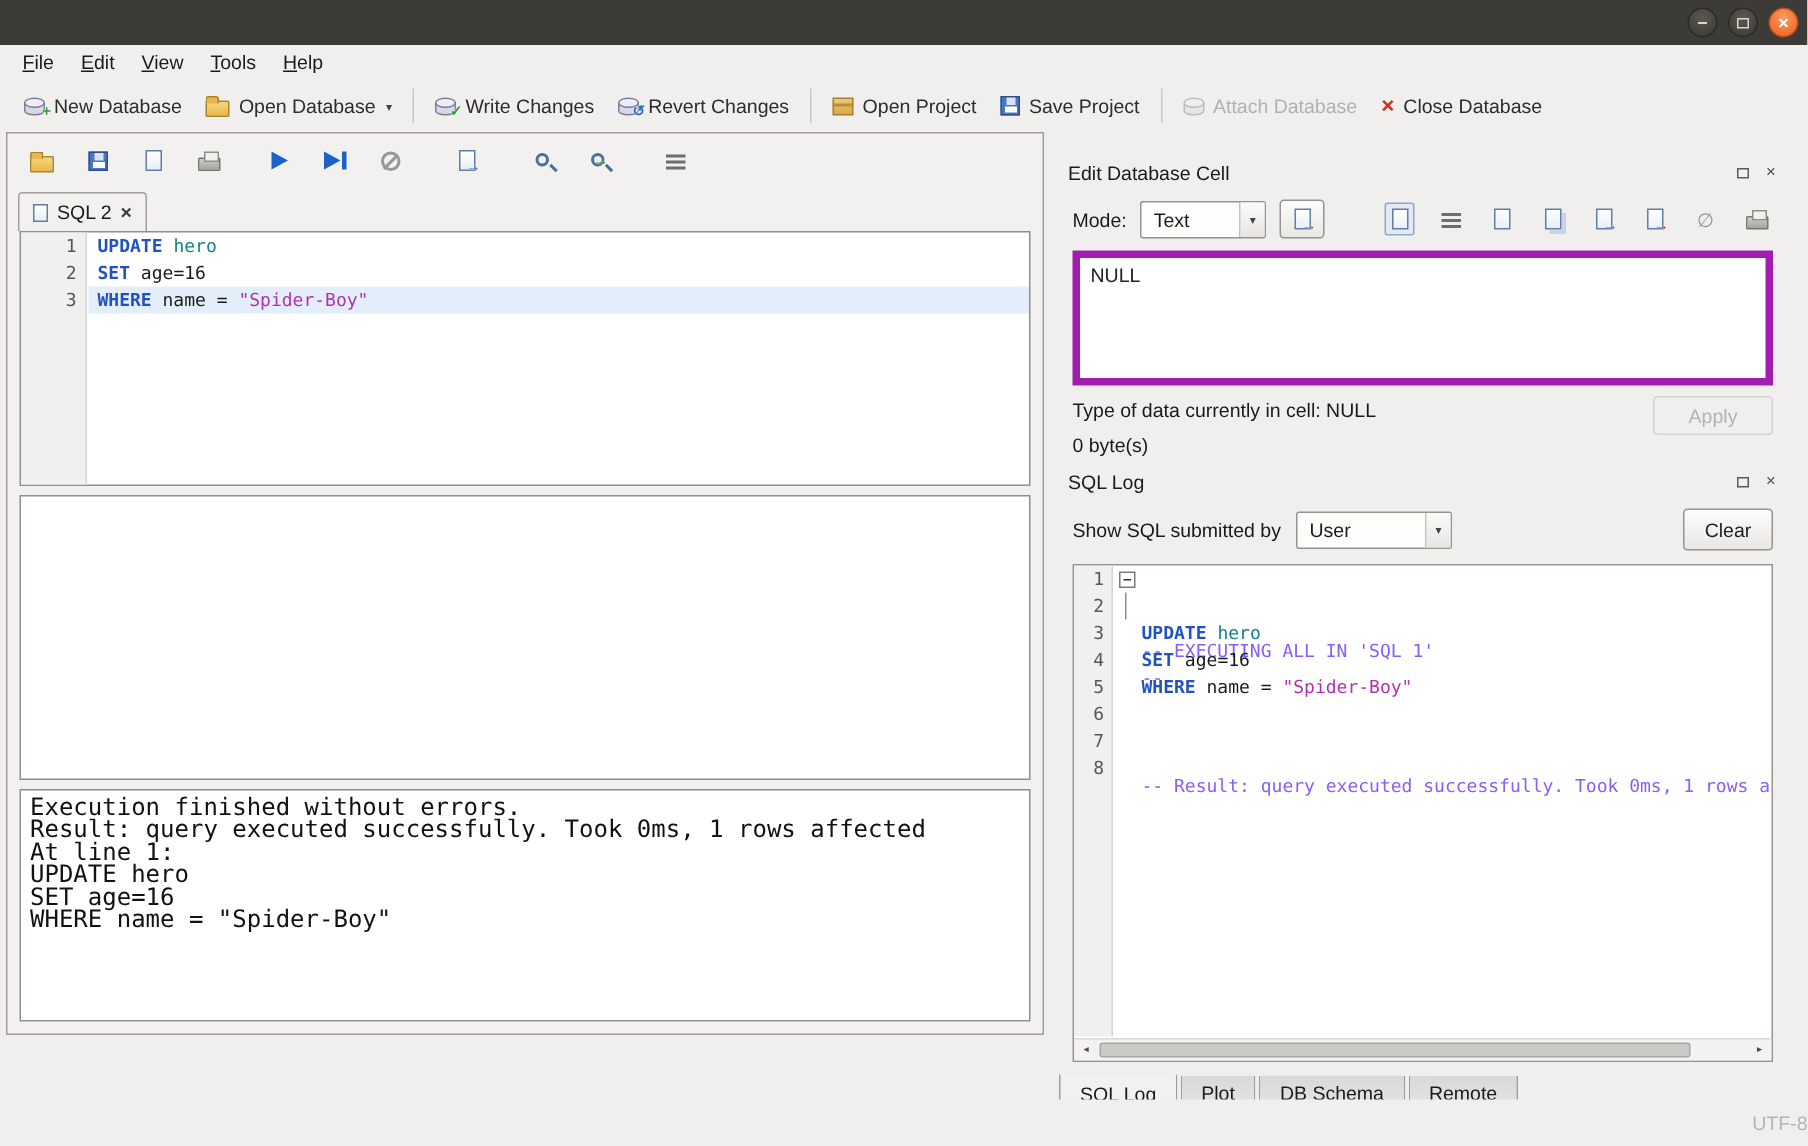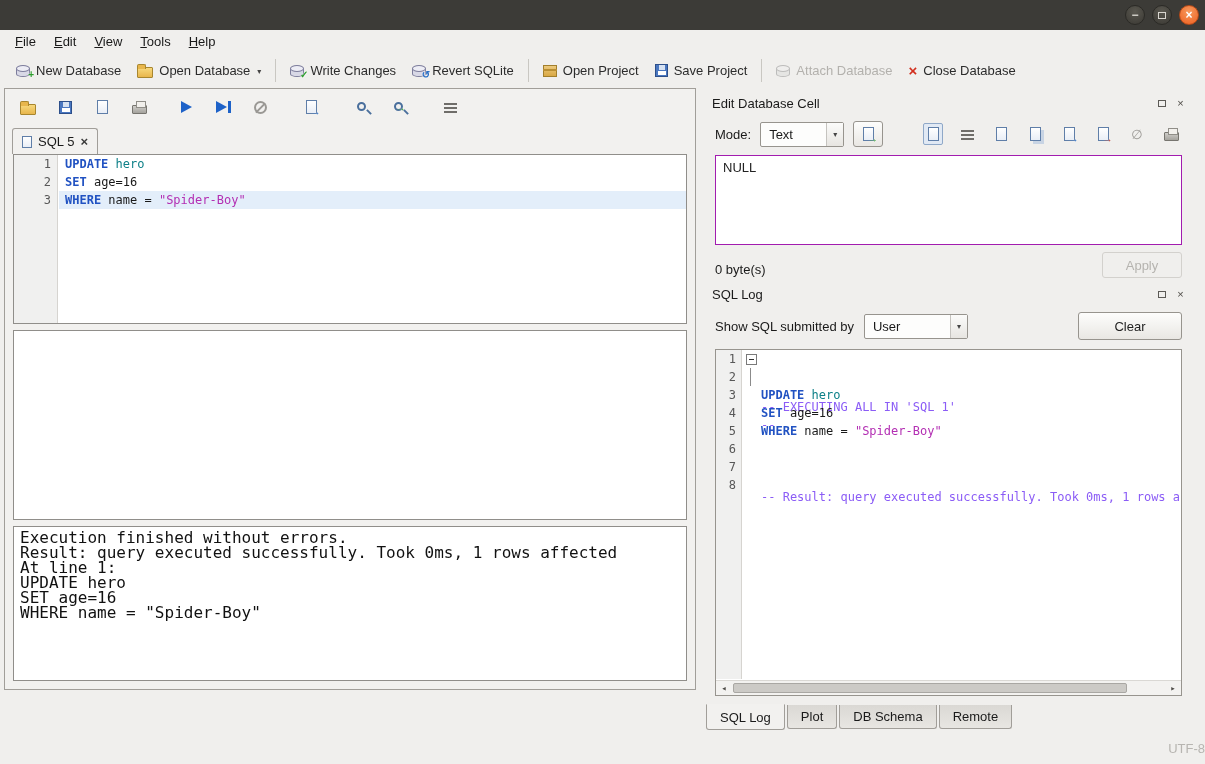--- a/index.html
+++ b/index.html
@@ -71,21 +71,21 @@
   .ic-mag::after { content:""; position:absolute; left:7px; top:7px; width:6px;
     height:2px; background:#4a6f9c; transform:rotate(45deg); }
   .ic-lines { width:13px; height:2px; background:#6f6d69; margin:3px 0 9px;
     box-shadow:0 4px 0 #6f6d69, 0 8px 0 #6f6d69; }
   .badge { position:absolute; right:-5px; bottom:-4px; font-size:10px; font-weight:bold;
     line-height:1; text-shadow:0 0 2px #fff; }
   .xglyph { font-size:15px; font-weight:bold; color:#d22f1e; line-height:1; }
   
   .main { position:absolute; top:88px; left:0; width:1205px; height:645px; }
   .left-col { position:absolute; left:4px; top:0; width:692px; height:645px; }
-  .right-col { position:absolute; left:703px; top:0; width:494px; height:645px;
+  .right-col { position:absolute; left:703px; top:12px; width:494px; height:645px;
     display:flex; flex-direction:column; }
   
   .tabbar { margin-top:7px; height:28px; display:flex; align-items:flex-end;
     padding-left:5px; position:relative; z-index:2; }
   .tab { padding:5px 13px; border:1px solid #a19e99; border-bottom:none;
     background:linear-gradient(#efeeec,#dad8d4); margin-right:2px;
     border-radius:3px 3px 0 0; position:relative; top:1px; }
   .tab.active { background:#f2f1ef; padding-bottom:7px; }
   .page { border:1px solid #a19e99; background:#f2f1ef; height:602px; display:flex;
     flex-direction:column; position:relative; z-index:1; }
@@ -130,29 +130,29 @@
     background:linear-gradient(#fbfbfa,#e7e5e1); }
   .combo-mode { width:84px; }
   .combo-user { width:104px; }
   .pushbtn { border:1px solid #97948e; border-radius:3px;
     background:linear-gradient(#fdfdfc,#e9e7e3); display:flex; align-items:center;
     justify-content:center; }
   .import-btn { width:30px; height:26px; }
   .mode-icons { margin-left:auto; display:flex; gap:14px; align-items:center; }
   .iconbtn.pressed { background:#e1e9f4; border:1px solid #8fa8c8; border-radius:2px;
     padding:2px 3px; }
-  .cellbox { margin:2px 15px 0 12px; border:1px solid #a21caf; background:#fff;
+  .cellbox { margin:2px 15px 0 12px; border:5px solid #a21caf; background:#fff;
     height:90px; padding:4px 7px; color:#222; }
   .cellinfo { position:relative; padding:9px 15px 2px 12px; }
   .cellinfo .row2 { margin-top:8px; }
   .apply-btn { position:absolute; right:15px; top:7px; width:80px; height:26px;
     border:1px solid #d3d1cd; border-radius:3px; background:#f0efed; color:#b5b3af;
     display:flex; align-items:center; justify-content:center; }
   .filter-row { display:flex; align-items:center; gap:10px; padding:7px 15px 9px 12px; }
-  .clear-btn { margin-left:auto; width:104px; height:28px; color:#222; }
+  .clear-btn { margin-left:auto; width:60px; height:28px; color:#222; }
   
   .logbox { flex:1; margin:0 15px 9px 12px; border:1px solid #97948e; background:#fff;
     position:relative; font-family:"DejaVu Sans Mono", monospace; font-size:12px;
     overflow:hidden; }
   .loggutter { position:absolute; left:0; top:0; bottom:16px; width:26px;
     background:#f0f0ef; border-right:1px solid #d6d4d0; }
   .lognum { height:18px; line-height:18px; text-align:right; padding-right:5px;
     color:#585858; }
   .logcode { margin-left:27px; }
   .lline { display:flex; height:18px; line-height:18px; white-space:pre; }
@@ -227,21 +227,21 @@
   <div class="tbtn">
     <span class="ic ic-db">
         <span class="badge" style="color:#2e9e2e">✓</span>
       </span>
     <span>Write Changes</span>
   </div>
   <div class="tbtn">
     <span class="ic ic-db">
         <span class="badge" style="color:#2b6fc4">↺</span>
       </span>
-    <span>Revert SQLite</span>
+    <span>Revert Changes</span>
   </div>
   <div class="tsep"></div>
   <div class="tbtn">
     <span class="ic ic-pkg"></span>
     <span>Open Project</span>
   </div>
   <div class="tbtn">
     <span class="ic ic-floppy"></span>
     <span>Save Project</span>
   </div>
@@ -300,21 +300,21 @@
             </span>
           </span>
         <span class="iconbtn" style="margin-left:14px">
             <span class="ic ic-lines"></span>
           </span>
       </div>
 
       <div class="subtabbar">
         <div class="subtab">
           <span class="ic ic-doc" style="width:10px;height:12px"></span>
-          <span>SQL 5</span>
+          <span>SQL 2</span>
           <span class="tclose">×</span>
         </div>
       </div>
 
       <div class="editor">
         <div class="gutter">
           <div class="num">1</div>
           <div class="num">2</div>
           <div class="num">3</div>
         </div>
@@ -390,20 +390,21 @@
             <span class="ic ic-printer"></span>
           </span>
       </div>
     </div>
 
     <div class="cellbox">
       <span>NULL</span>
     </div>
 
     <div class="cellinfo">
+      <div>Type of data currently in cell: NULL</div>
       <div class="row2">0 byte(s)</div>
       <div class="apply-btn">Apply</div>
     </div>
 
     <div class="dockheader">
       <span>SQL Log</span>
       <span class="spacer"></span>
       <span class="mini">
           <span class="floatbox"></span>
         </span>

